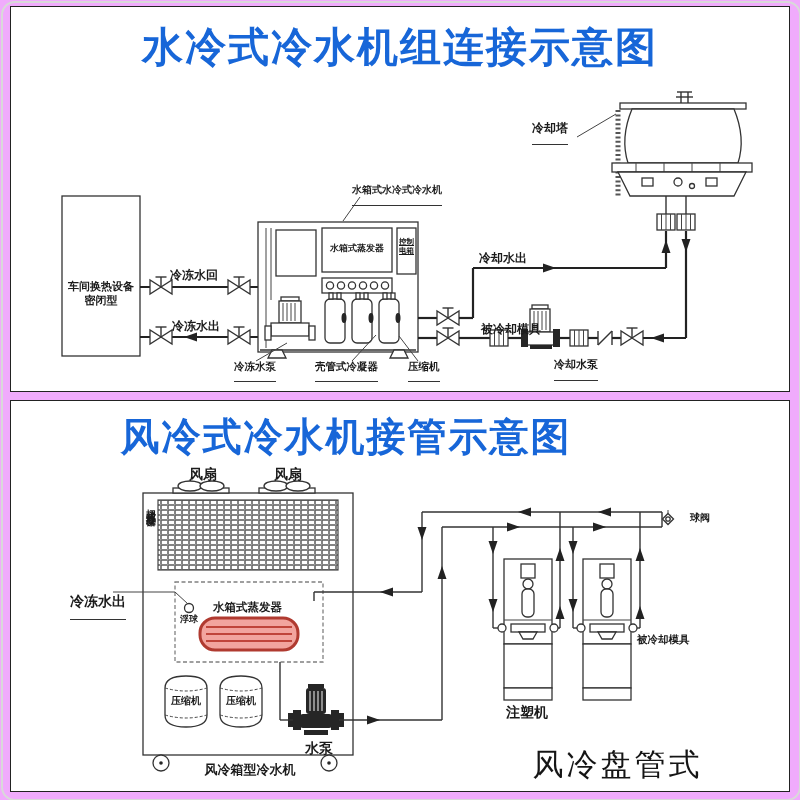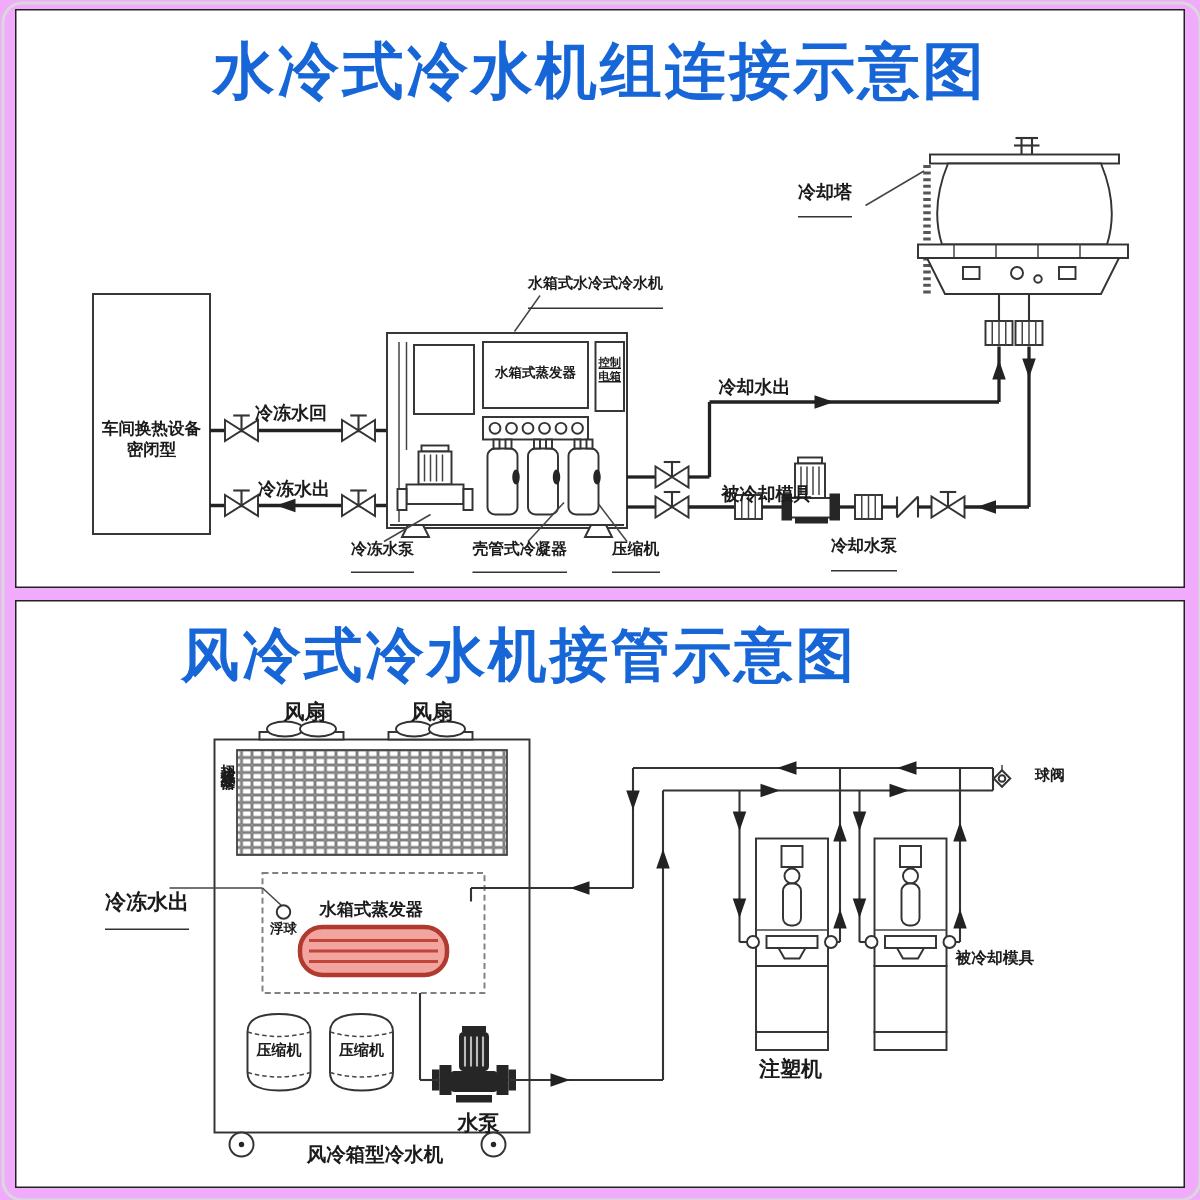--- a/index.html
+++ b/index.html
@@ -359,14 +359,15 @@
   <div class="lbl ul" style="left:70px;top:193px;">冷冻水出</div>
   <div class="lbl" style="left:180px;top:214px;font-size:9px;text-align:center;">浮球</div>
   <div class="lbl" style="left:213px;top:200px;font-size:11.5px;">水箱式蒸发器</div>
   <div class="lbl ctr" style="left:167px;top:295px;width:38px;font-size:10px;">压缩机</div>
   <div class="lbl ctr" style="left:222px;top:295px;width:38px;font-size:10px;">压缩机</div>
   <div class="lbl" style="left:305px;top:340px;">水泵</div>
   <div class="lbl ctr" style="left:200px;top:362px;width:100px;font-size:13px;">风冷箱型冷水机</div>
   <div class="lbl" style="left:678px;top:112px;font-size:10px;margin-left:12px;">球阀</div>
   <div class="lbl" style="left:637px;top:233px;font-size:10.5px;">被冷却模具</div>
   <div class="lbl" style="left:506px;top:304px;">注塑机</div>
+  <div class="caption ctr" style="left:520px;top:344px;width:195px;font-size:31px;letter-spacing:3px;text-align:center;">风冷盘管式</div>
 </div>
 </div>
 
 </body></html>

